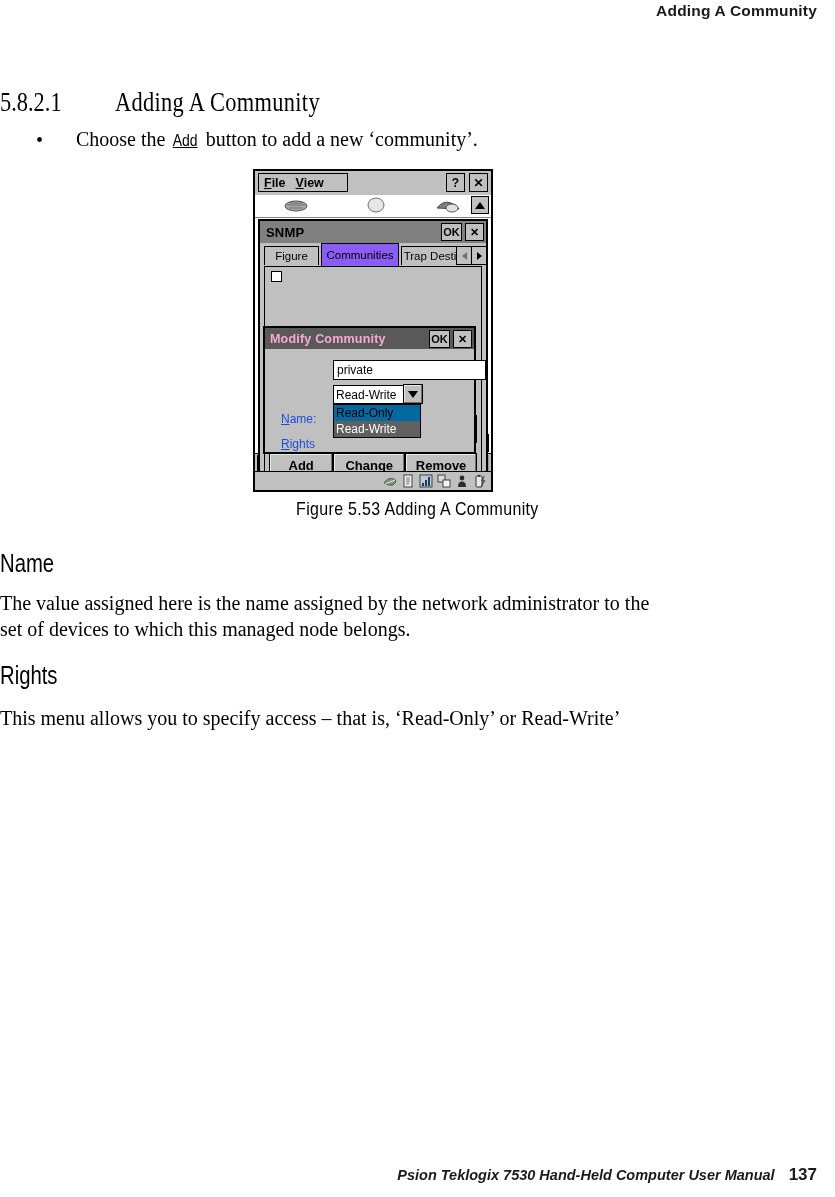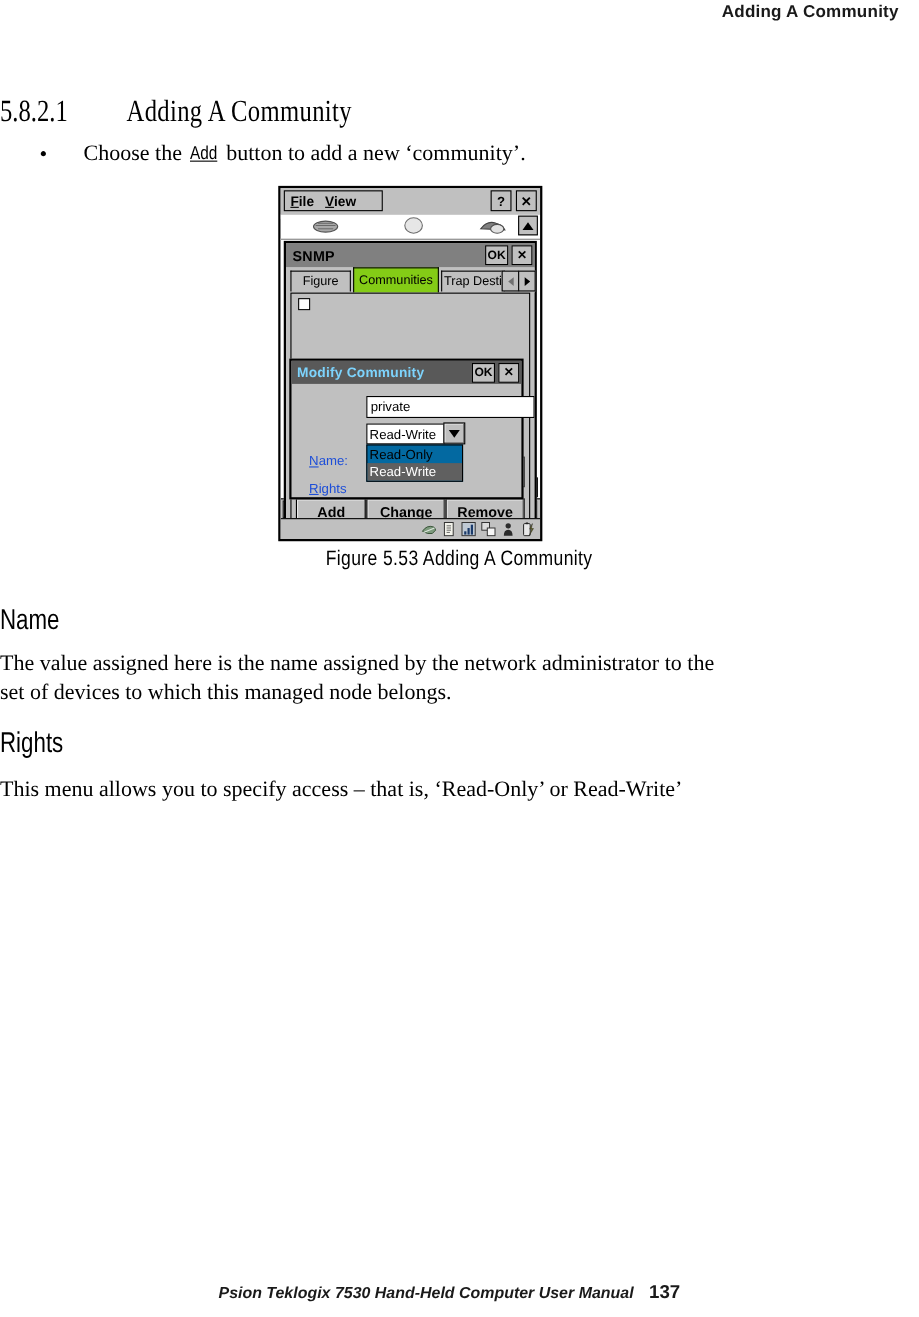--- a/index.html
+++ b/index.html
@@ -260,21 +260,21 @@
     border: 1px solid #000;
     border-bottom: none;
     box-sizing: border-box;
     font-size: 11.5px;
     display: flex; align-items: center; justify-content: center;
     padding: 0 5px;
     white-space: nowrap;
     overflow: hidden;
   }
   .tab-contact { left: 4px;  width: 55px; }
-  .tab-comm    { left: 61px; width: 78px; top: 0px; height: 23px; border-bottom: none; background:#84cc16; }
+  .tab-comm    { left: 61px; width: 78px; top: 0px; height: 23px; border-bottom: none; background:#8b5cf6; }
   .tab-trap    { left: 141px; width: 58px; }
   .tab-nav {
     position: absolute;
     top: 3px;
     width: 16px; height: 19px;
     background: #c0c0c0;
     border: 1px solid #000;
     box-sizing: border-box;
     display: flex; align-items: center; justify-content: center;
   }
@@ -347,21 +347,21 @@
     z-index: 6;
   }
   .mod-title {
     position: absolute;
     left: 0; top: 0; right: 0;
     height: 21px;
     background: #595959;
     display: flex; align-items: center;
   }
   .mod-title .tt {
-    color: #7dd3fc;
+    color: #f9a8d4;
     font-weight: bold;
     font-size: 12.5px;
     margin-left: 5px;
     letter-spacing: 0.2px;
   }
   .mod-field-label {
     position: absolute;
     font-size: 12px;
     color: #1d4ed8;
     margin-top: 48px;
@@ -561,21 +561,21 @@
     color: #000;
   }
   .para-name   { top: 590px; }
   .para-rights { top: 705px; }
 
   
   .footer {
     position: absolute;
     left: 0; right: 18px;
     bottom: 12px;
-    text-align: center;
+    text-align: right;
     font-family: "Liberation Sans", sans-serif;
     font-style: italic;
     font-weight: bold;
     font-size: 14.5px;
     color: #1a1a1a;
     white-space: nowrap;
   }
   .footer .pg {
     font-style: normal;
     font-weight: bold;

